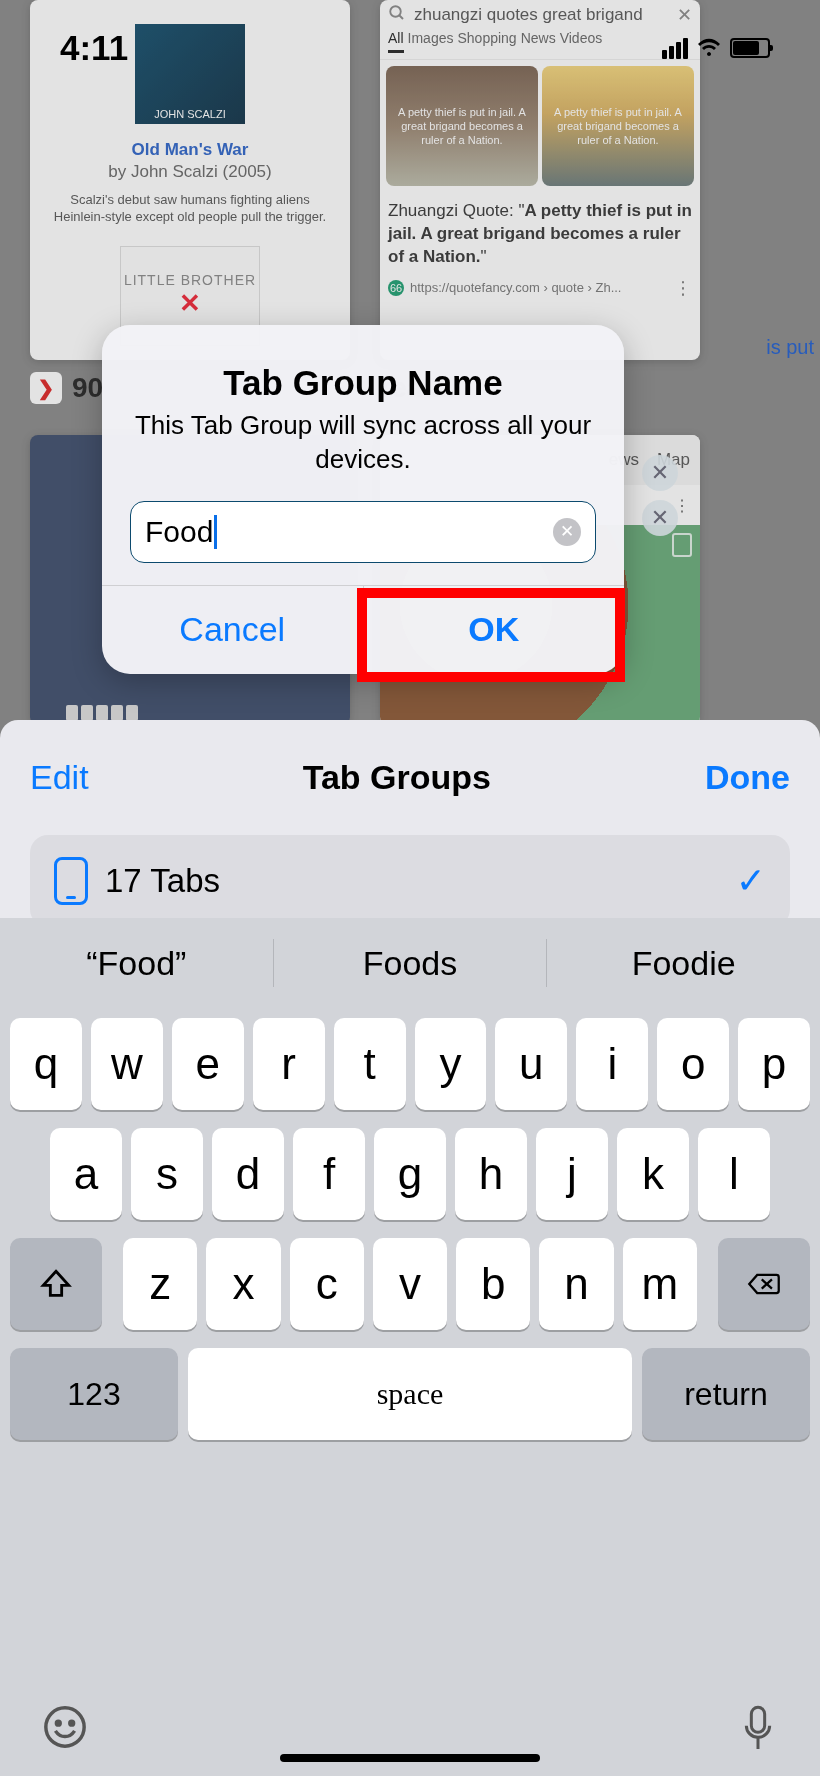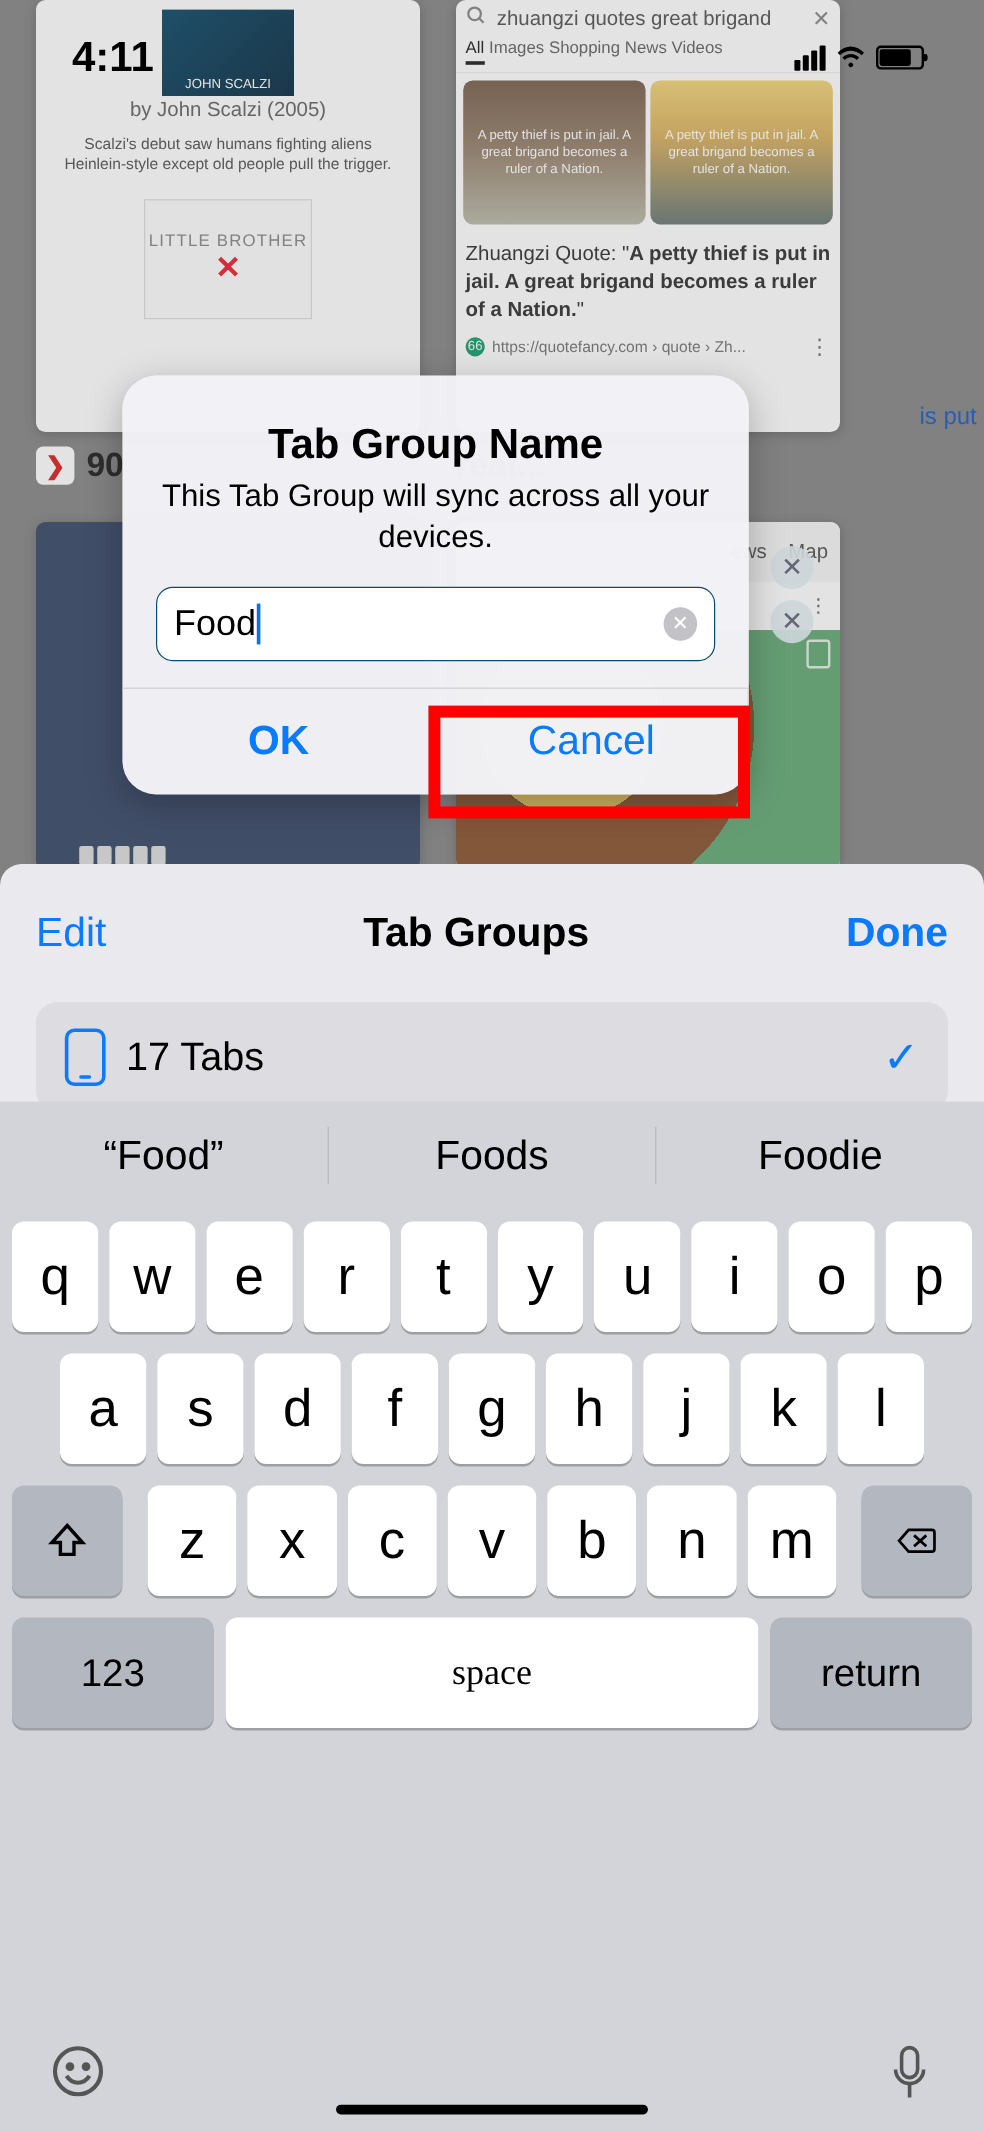--- a/index.html
+++ b/index.html
@@ -7,21 +7,21 @@
 
 
 .bg-layer { position: absolute; inset: 0; filter: blur(0px); }
 .bg-tint { position:absolute; inset:0; background: rgba(100,100,100,0.18); }
 
 .tab-card { position: absolute; background: #fff; border-radius: 8px; overflow: hidden; box-shadow: 0 2px 10px rgba(0,0,0,0.2); }
 .tab-card.left { left: 30px; top: 0; width: 320px; height: 360px; }
 .tab-card.right { left: 380px; top: 0; width: 320px; height: 360px; }
 
 .tab-card .content { padding: 8px; font-size: 14px; color: #444; }
-.book-cover { width: 110px; height: 72px; background: linear-gradient(135deg,#0f4b6a,#0c2e44); margin: 0 auto; display:flex; align-items:flex-end; justify-content:center; color:#fff; font-size:11px; padding:4px; text-align:center; }
+.book-cover { width: 110px; height: 100px; background: linear-gradient(135deg,#0f4b6a,#0c2e44); margin: 16px auto; display:flex; align-items:flex-end; justify-content:center; color:#fff; font-size:11px; padding:4px; text-align:center; }
 .book-title { color:#2a62c8; font-size:17px; font-weight:600; text-align:center; margin-top:8px; }
 .book-sub { text-align:center; font-size:17px; color:#666; margin-top:2px; }
 .book-desc { text-align:center; font-size:13px; color:#555; margin-top:10px; line-height:1.3; padding:0 6px;}
 .book2 { width:140px; height:100px; background:#fdfdfd; border:1px solid #ddd; margin:20px auto 0; display:flex;flex-direction:column;align-items:center;justify-content:center; }
 .book2 .lb { font-size:14px; color:#888; letter-spacing:1px; }
 .book2 .x { color:#e23; font-size:26px; font-weight:bold; }
 
 .search-row { display:flex; align-items:center; gap:8px; padding:4px 8px; }
 .search-icon { color:#888; font-size:16px; }
 .search-text { flex:1; color:#555; font-size:17px; }
@@ -66,21 +66,21 @@
 .minis { position:absolute; left:36px; bottom:4px; display:flex; gap:3px; }
 .minis span { width:12px;height:16px;background:#ddd;border-radius:2px;}
 
 .br .topbar { height:50px; background:#f6f6f6; display:flex; align-items:center; padding:0 10px; gap:18px; font-size:17px; color:#555;}
 .br .topbar .ews { margin-left:auto; }
 .br .row2 { height:40px; display:flex;align-items:center; justify-content:flex-end; padding:0 10px; color:#666;}
 .br .foodimg { height:200px; background:radial-gradient(circle at 30% 40%, #e5c060 0 30%, #8a5530 30% 60%, #6a7 60% 100%); position:relative;}
 .br .bm { position:absolute; right:8px; top:8px; width:20px;height:24px;border:2px solid rgba(255,255,255,0.8); border-radius:3px;}
 
 
-.alert { position:absolute; left:102px; top:313px; width:522px; background:rgba(242,242,246,0.98); border-radius:28px; overflow:hidden; box-shadow:0 8px 30px rgba(0,0,0,0.25); z-index:20; }
+.alert { position:absolute; left:102px; top:325px; width:522px; background:rgba(242,242,246,0.98); border-radius:28px; overflow:hidden; box-shadow:0 8px 30px rgba(0,0,0,0.25); z-index:20; }
 .alert-title { font-size:35px; font-weight:700; text-align:center; padding:38px 20px 6px; color:#000;}
 .alert-msg { font-size:26px; text-align:center; padding:0 30px 24px; color:#000; line-height:1.3;}
 .alert-input-wrap { padding:0 28px 22px; }
 .alert-input { width:100%; height:62px; background:#fff; border:1px solid #0c4a6e; border-radius:14px; display:flex; align-items:center; padding:0 14px; }
 .caret { display:inline-block; width:2.5px; height:34px; background:#0a6fe8; margin-left:1px; animation:bl 1s step-end infinite; }
 @keyframes bl { 50% { opacity:0; } }
 .clear-btn { width:28px;height:28px;border-radius:50%;background:#c3c3c7; color:#fff; display:flex;align-items:center;justify-content:center; font-size:17px; }
 .alert-buttons { display:flex; border-top:1px solid #cfcfd2; }
 .alert-btn { flex:1; height:88px; display:flex; align-items:center; justify-content:center; font-size:34px; color:#0a7aff; }
 .alert-btn.cancel { border-right:1px solid #cfcfd2; }
@@ -124,20 +124,21 @@
 </style>
 </head>
 <body>
 
 <div class="bg-layer">
   <div class="tab-card left">
     <div class="content">
       <div class="book-cover">
           <span>JOHN SCALZI</span>
         </div>
+      <div class="book-title">Old Man's War</div>
       <div class="book-sub">by John Scalzi (2005)</div>
       <div class="book-desc">Scalzi's debut saw humans fighting aliens Heinlein-style except old people pull the trigger.</div>
       <div class="book2">
         <div class="lb">LITTLE BROTHER</div>
         <div class="x">✕</div>
       </div>
     </div>
   </div>
 
   <div class="tab-card right">
@@ -238,22 +239,22 @@
   <div class="alert-msg">This Tab Group will sync across all your devices.</div>
   <div class="alert-input-wrap">
     <div class="alert-input">
       <span style="font-size:30px;color:#000">Food</span>
         <span class="caret"></span>
       <div style="flex:1"></div>
       <div class="clear-btn">✕</div>
     </div>
   </div>
   <div class="alert-buttons">
+    <div class="alert-btn cancel">Cancel</div>
     <div class="alert-btn ok">OK</div>
-    <div class="alert-btn cancel">Cancel</div>
   </div>
 </div>
 <div class="ok-highlight"></div>
 
 <div class="sheet">
   <div class="sheet-header">
     <span class="edit">Edit</span>
     <span class="sheet-title">Tab Groups</span>
     <span class="done">Done</span>
   </div>

